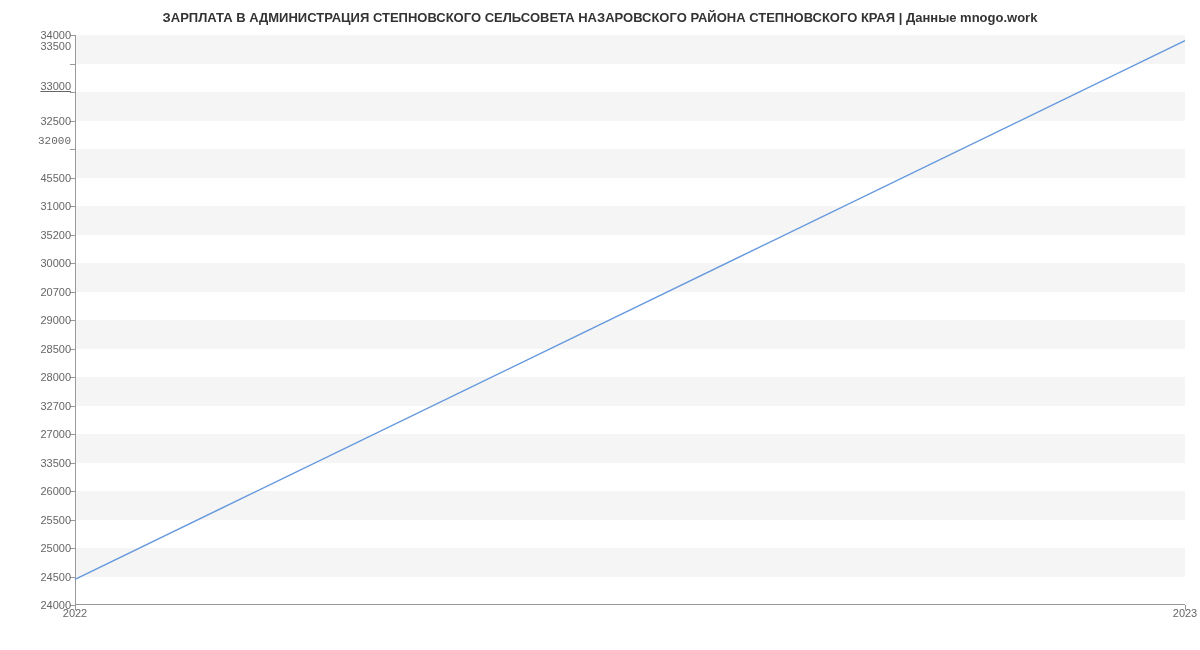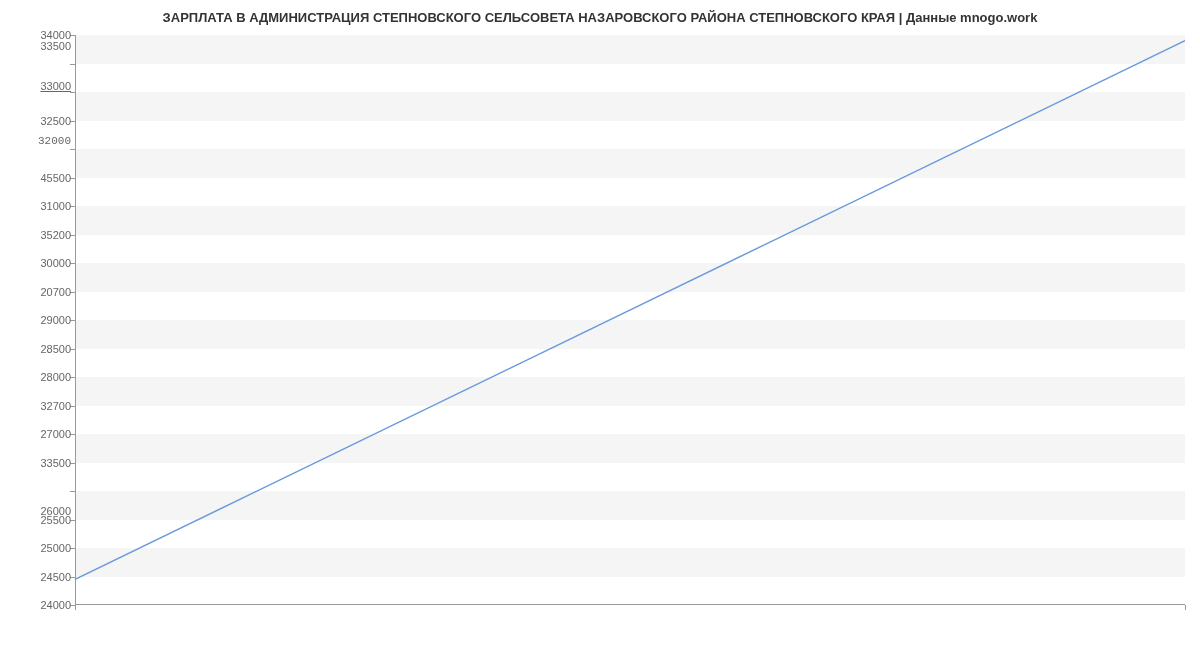--- a/index.html
+++ b/index.html
@@ -146,31 +146,35 @@
       </div>
     <svg class="line-svg" id="line-svg" viewBox="0 0 1110 570" preserveAspectRatio="none">
         <path d="M0 544.35 L1110 5.7000000000000455 " stroke="#6699dd" stroke-width="1.5" fill="none"></path>
       </svg>
   </div>
   <div class="y-axis-labels" id="y-labels">
       <div class="y-label" style="top: 570px;">24000</div>
       <div class="y-label" style="top: 541.5px;">24500</div>
       <div class="y-label" style="top: 513px;">25000</div>
       <div class="y-label" style="top: 484.5px; margin-left: 20px;">25500</div>
-      <div class="y-label" style="top: 476px; margin-left: 33px;">26000</div>
+      <div class="y-label" style="top: 456px; margin-left: 33px;">26000</div>
       <div class="y-label" style="top: 427.5px;">33500</div>
       <div class="y-label" style="top: 399px;">27000</div>
       <div class="y-label" style="top: 370.5px;">32700</div>
       <div class="y-label" style="top: 342px;">28000</div>
       <div class="y-label" style="top: 313.5px;">28500</div>
       <div class="y-label" style="top: 285px;">29000</div>
       <div class="y-label" style="top: 256.5px;">20700</div>
       <div class="y-label" style="top: 228px;">30000</div>
       <div class="y-label" style="top: 199.5px;">35200</div>
       <div class="y-label" style="top: 171px;">31000</div>
       <div class="y-label" style="top: 142.5px;">45500</div>
       <div class="y-label" style="top: 106px; font-family: Liberation Mono, monospace;">32000</div>
       <div class="y-label" style="top: 85.5px;">32500</div>
       <div class="y-label" style="top: 51px; text-decoration: underline;">33000</div>
       <div class="y-label" style="top: 11px;">33500</div>
       <div class="y-label" style="top: 0px;">34000</div>
     </div>
+  <div class="x-axis-labels" id="x-labels">
+      <div class="x-label" style="left: 0px;">2022</div>
+      <div class="x-label" style="left: 1110px;">2023</div>
+    </div>
 </div>
 
 </body></html>

